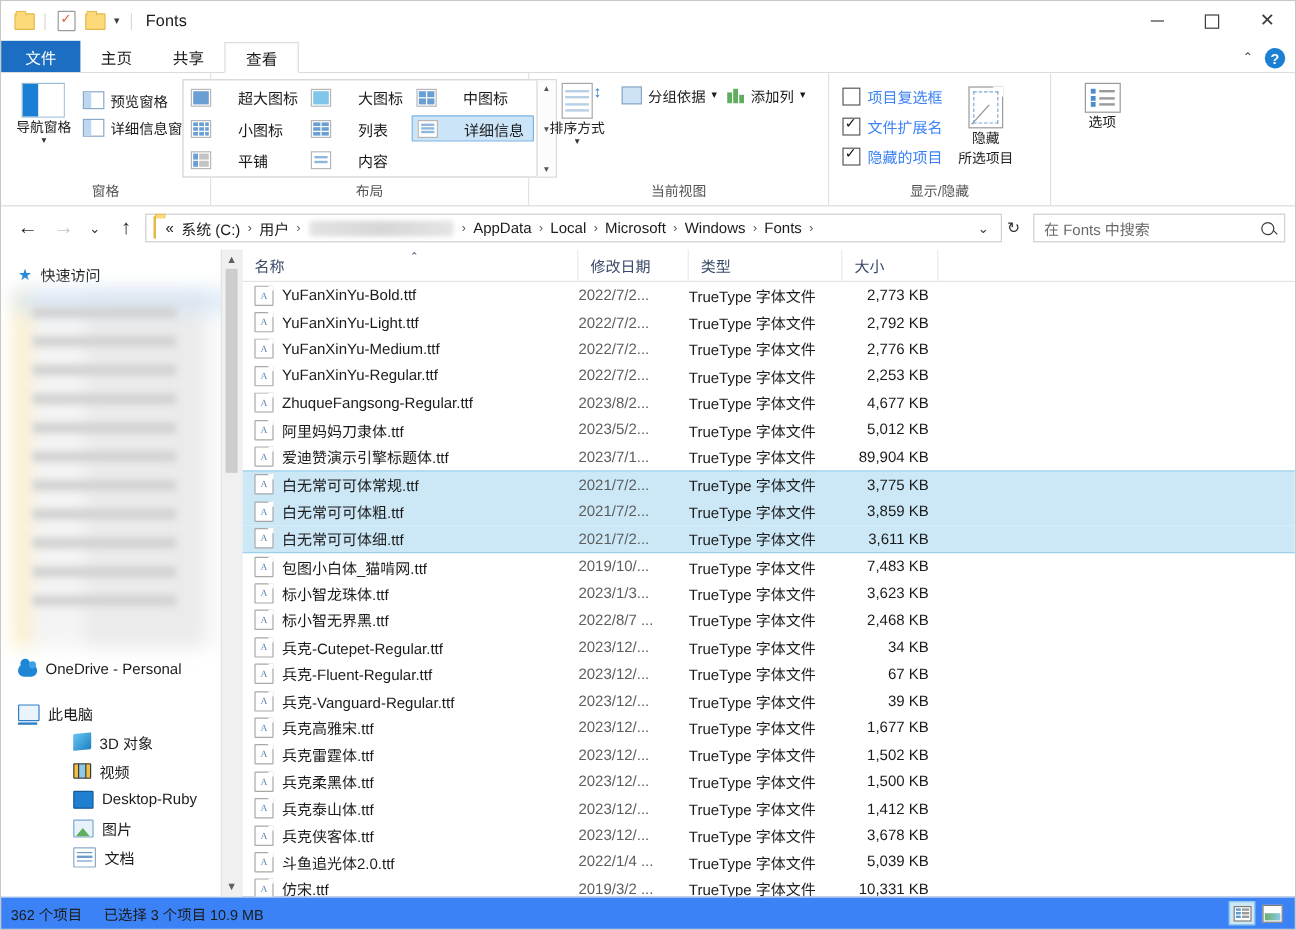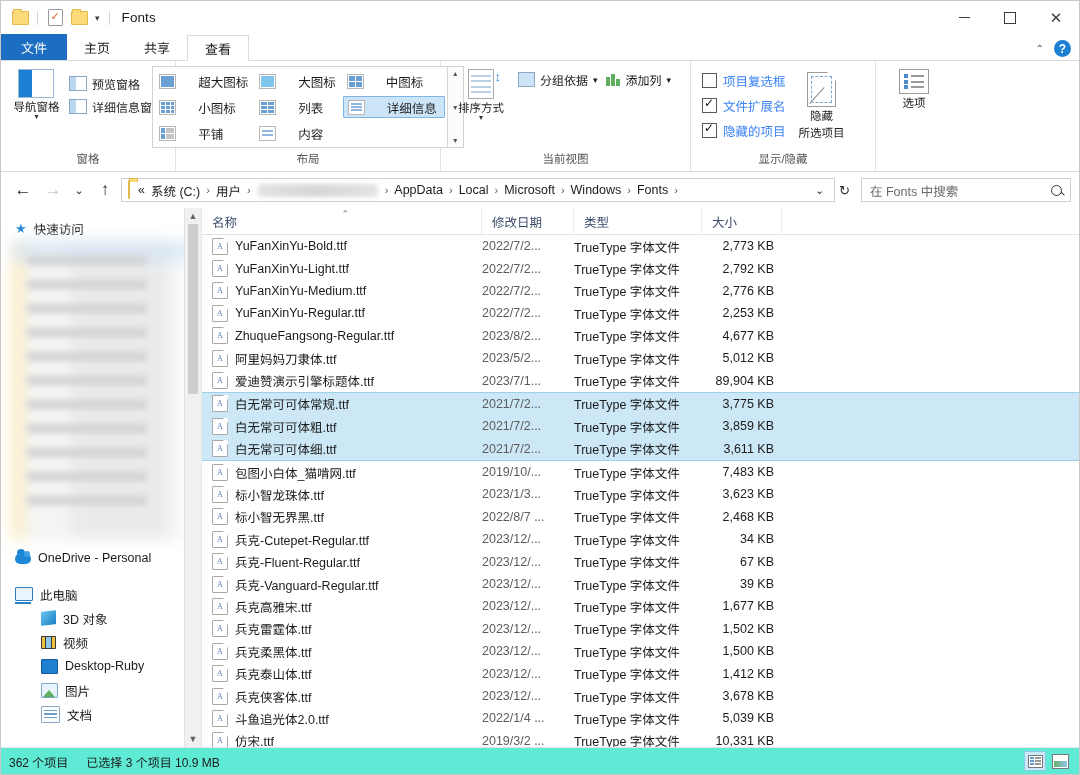--- a/index.html
+++ b/index.html
@@ -306,21 +306,21 @@
     border-right: 1px solid #e6e6e6;
   }
   .nav-scroll {
     flex: 1; overflow: hidden; position: relative; padding-top: 8px;
   }
   .navitem {
     display: flex; align-items: center; gap: 7px;
     height: 24px; padding-left: 22px; font-size: 12.5px; color: #1b1b1b;
     white-space: nowrap;
   }
-  .navitem.indent { padding-left: 40px; text-align: center; }
+  .navitem.indent { padding-left: 60px; text-align: center; }
   .navitem.root { padding-left: 14px; }
   .blurblock {
     position: absolute; left: 10px; top: 32px; width: 185px; height: 300px;
     background:
       linear-gradient(180deg, rgba(205,225,245,.55) 0 22px, rgba(255,255,255,0) 22px 44px),
       linear-gradient(90deg, rgba(250,235,190,.85) 0 14px, rgba(243,243,243,.9) 14px 60px, rgba(228,228,228,.75) 60px 160px, rgba(250,250,250,.9) 160px 185px);
     filter: blur(7px);
   }
   .blur-row {
     position: absolute; left: 26px; width: 120px; height: 9px;
@@ -431,21 +431,21 @@
     content:""; position:absolute; right:-1px; top:-1px;
     border-width: 0 5px 5px 0; border-style: solid;
     border-color: transparent #ffffff transparent transparent;
   }
 
   
   .statusbar {
     height: 26px; min-height: 26px;
     border-top: 1px solid #e3e3e3;
     display: flex; align-items: center;
-    padding: 0 8px; background: #5eead4;
+    padding: 0 8px; background: #3b82f6;
     font-size: 12px; color: #1b1b1b;
     justify-content: space-between;
   }
   .status-left { display: flex; align-items: center; gap: 18px; }
   .status-right { display: flex; align-items: center; gap: 3px; }
   .viewtoggle {
     width: 22px; height: 20px; display: flex; align-items: center; justify-content: center;
     border: 1px solid transparent; box-sizing: border-box;
   }
   .viewtoggle.active { background: #cce8f7; border: 1px solid #8fc9e8; }
@@ -701,21 +701,21 @@
               <span class="hide-dash"></span>
             </span>
           <span class="lbl">隐藏</span>
           <span class="lbl" style="margin-top:4px;">所选项目</span>
         </div>
       </div>
       <div class="rgroup-label">显示/隐藏</div>
     </div>
 
     <div class="rgroup" style="width:85px;border-right:none;">
-      <div class="rgroup-body" style="justify-content:flex-start;">
+      <div class="rgroup-body" style="justify-content:center;">
         <div class="bigbtn">
           <span class="opt-icon">
             <span class="ln">
                 <b></b>
                 <i></i>
               </span>
             <span class="ln">
                 <b></b>
                 <i></i>
               </span>

